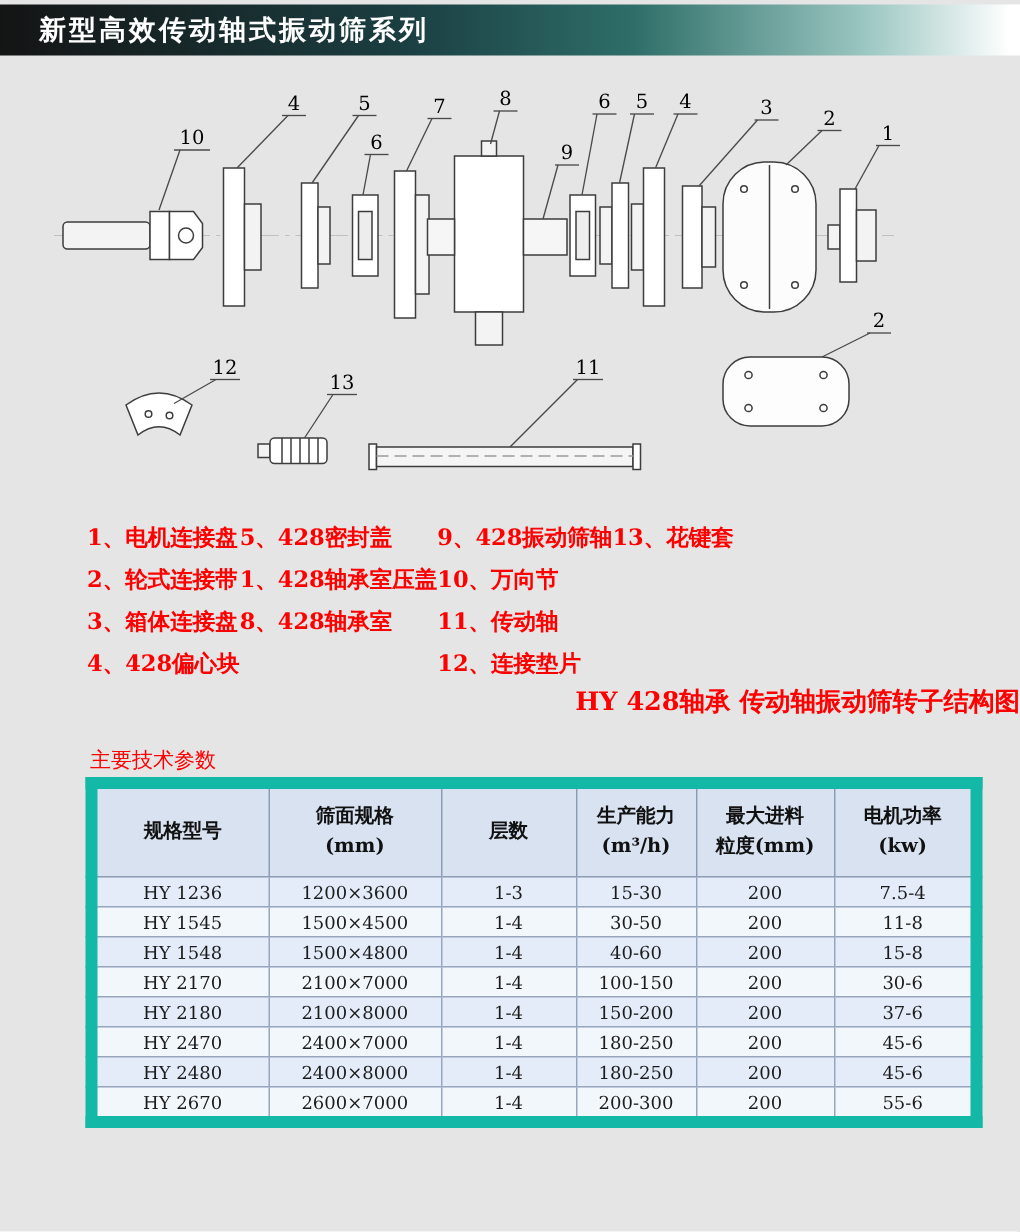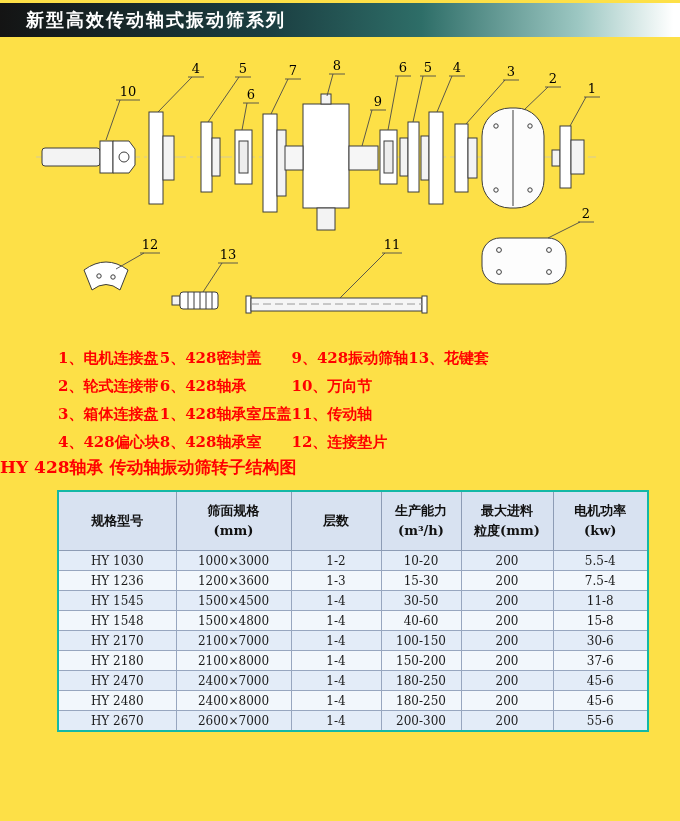--- a/index.html
+++ b/index.html
@@ -1,41 +1,41 @@
 <!DOCTYPE html>
 <html><head>
 <meta charset="utf-8">
 <style>
   html,body{margin:0;padding:0;background:#ffffff;}
-  .page{position:relative;width:680px;height:821px;background:#fde047;overflow:hidden;
+  .page{position:relative;width:680px;height:821px;background:#e5e5e5;overflow:hidden;
         font-family:"DejaVu Sans",sans-serif;}
   .header-bar{position:absolute;top:3px;left:0;width:680px;height:34px;
         background:linear-gradient(90deg,#141414 0%,#1b3f42 40%,#2e6e68 62%,#9cc7c2 85%,#ffffff 99%);
         display:flex;align-items:center;}
   .header-title{color:#ffffff;font-weight:bold;font-size:18px;padding-left:26px;letter-spacing:2px;
         font-family:"DejaVu Sans",sans-serif;}
   .diagram{position:absolute;top:40px;left:0;}
   .diagram rect,.diagram path,.diagram circle{stroke:#3d3d3d;stroke-width:1;fill:#ffffff;}
   .diagram line{stroke:#3d3d3d;stroke-width:1;}
   .diagram .ld{stroke:#4a4a4a;stroke-width:0.9;}
   .diagram .ax{stroke:#c0c0c0;stroke-width:0.7;stroke-dasharray:12 4 3 4;}
   .diagram .hz{stroke-dasharray:8 4;stroke:#9a9a9a;}
   .diagram text.co{font-size:13px;fill:#000;stroke:none;text-anchor:middle;
         font-family:"DejaVu Serif",serif;}
   .legend{position:absolute;top:344px;left:58px;width:577px;display:flex;
         justify-content:flex-start;}
   .legend-col{display:flex;flex-direction:column;}
   .legend-item{color:#ff0000;font-weight:bold;font-size:15px;line-height:28px;white-space:nowrap;
         font-family:"DejaVu Serif",serif;}
-  .caption{position:absolute;top:456px;left:0;width:680px;text-align:left;color:#ff0000;
+  .caption{position:absolute;top:456px;left:0;width:680px;text-align:right;color:#ff0000;
         font-weight:bold;font-size:17px;font-family:"DejaVu Serif",serif;}
   .section-title{position:absolute;top:498px;left:60px;color:#ff0000;font-size:14px;
         font-family:"DejaVu Serif",serif;}
-  .spec-table{position:absolute;top:490px;left:57px;width:590px;border-collapse:collapse;
-        table-layout:fixed;border:2px solid #14b8a6;font-family:"DejaVu Serif",serif;}
+  .spec-table{position:absolute;top:518px;left:57px;width:590px;border-collapse:collapse;
+        table-layout:fixed;border:8px solid #14b8a6;font-family:"DejaVu Serif",serif;}
   .spec-table th{background:#d8e2f1;font-size:13px;font-weight:bold;color:#111;
         border:1px solid #8d9cb5;white-space:pre-line;line-height:1.55;height:54px;
         vertical-align:middle;text-align:center;padding:2px 2px;}
   .spec-table td{font-size:12px;color:#1c1c1c;border:1px solid #97a6bf;text-align:center;
         height:19px;padding:0 3px;vertical-align:middle;}
   .spec-table tbody tr:nth-child(odd){background:#e3ecf8;}
   .spec-table tbody tr:nth-child(even){background:#f2f7fc;}
 </style>
 </head>
 <body>
@@ -214,21 +214,20 @@
 
   <div class="legend" id="legend">
       <div class="legend-col">
         <div class="legend-item">1、电机连接盘</div>
         <div class="legend-item">2、轮式连接带</div>
         <div class="legend-item">3、箱体连接盘</div>
         <div class="legend-item">4、428偏心块</div>
       </div>
       <div class="legend-col">
         <div class="legend-item">5、428密封盖</div>
-        <div class="legend-item">6、428轴承</div>
         <div class="legend-item">1、428轴承室压盖</div>
         <div class="legend-item">8、428轴承室</div>
       </div>
       <div class="legend-col">
         <div class="legend-item">9、428振动筛轴</div>
         <div class="legend-item">10、万向节</div>
         <div class="legend-item">11、传动轴</div>
         <div class="legend-item">12、连接垫片</div>
       </div>
       <div class="legend-col">
@@ -258,28 +257,20 @@
           <th>生产能力
 (m³/h)</th>
           <th>最大进料
 粒度(mm)</th>
           <th>电机功率
 (kw)</th>
         </tr>
     </thead>
     <tbody id="spec-body">
         <tr>
-          <td>HY 1030</td>
-          <td>1000×3000</td>
-          <td>1-2</td>
-          <td>10-20</td>
-          <td>200</td>
-          <td>5.5-4</td>
-        </tr>
-        <tr>
           <td>HY 1236</td>
           <td>1200×3600</td>
           <td>1-3</td>
           <td>15-30</td>
           <td>200</td>
           <td>7.5-4</td>
         </tr>
         <tr>
           <td>HY 1545</td>
           <td>1500×4500</td>

